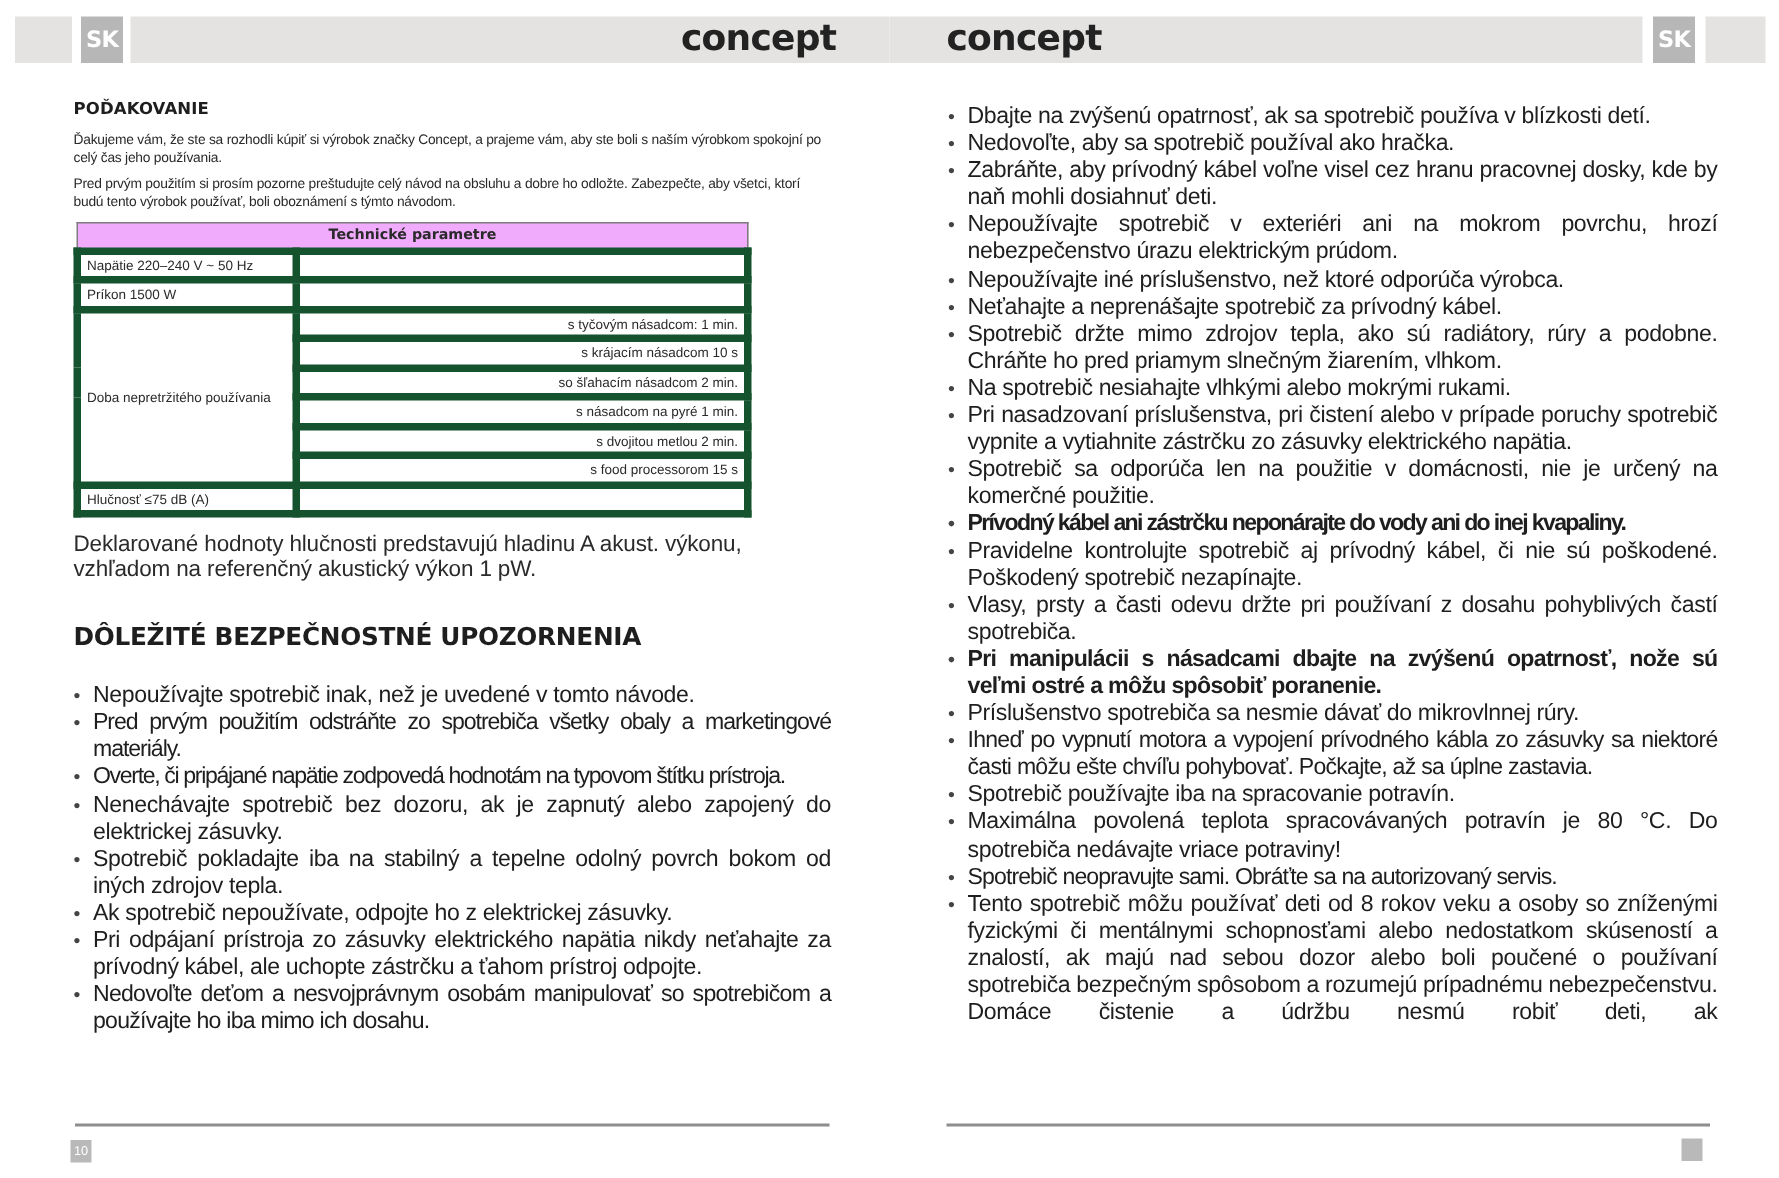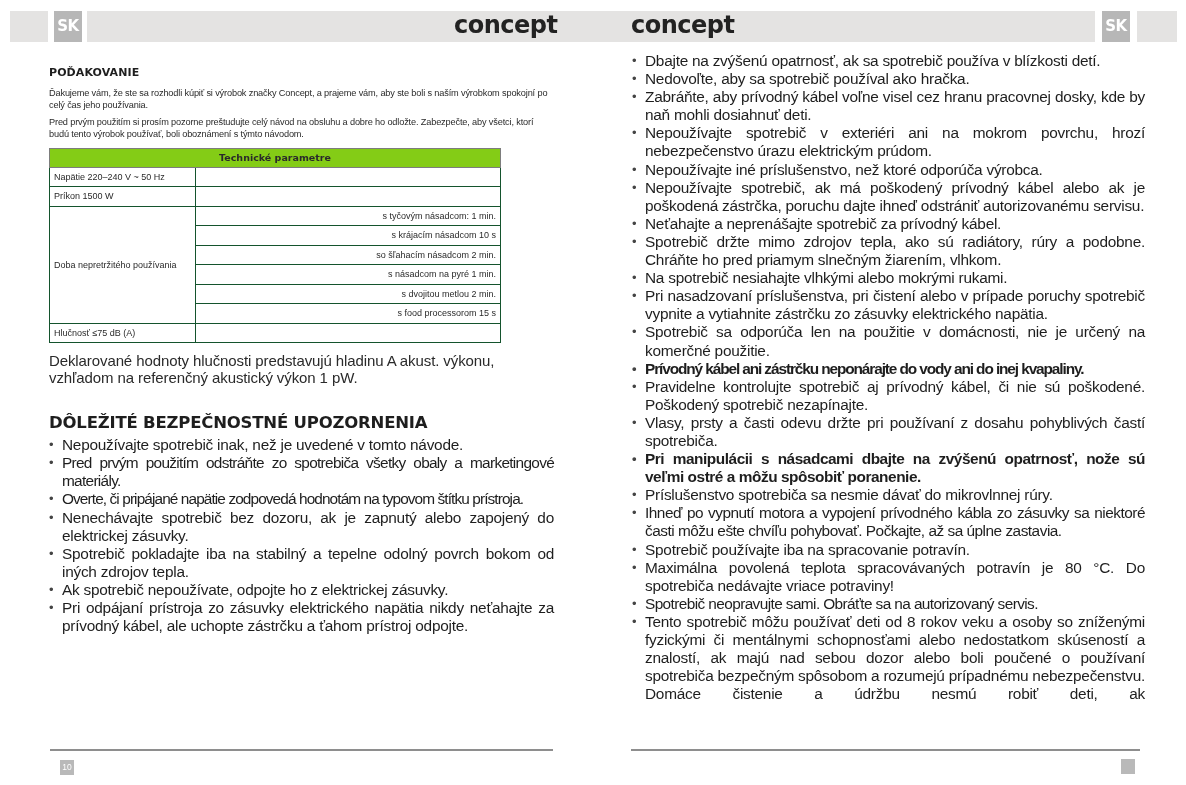--- a/index.html
+++ b/index.html
@@ -12,35 +12,35 @@
       font-family: "DejaVu Sans", sans-serif; font-weight: bold; font-size: 15px; line-height: 31px; text-align: center; letter-spacing: -0.5px; }
     .logo { position: absolute; top: 11px; height: 31px; line-height: 29px; font-family: "DejaVu Sans", sans-serif;
       font-weight: bold; font-size: 24px; color: #222; letter-spacing: -0.5px; }
 
     
     .left { position: absolute; left: 49px; top: 66px; width: 505px; }
     .h-small { font-family: "DejaVu Sans", sans-serif; font-weight: bold; font-size: 11px; color: #1e1e1e; margin-bottom: 8px; letter-spacing: 0.1px; }
     .p-small { font-family: "Liberation Sans", sans-serif; font-size: 9.2px; line-height: 12.4px; color: #2a2a2a; margin-bottom: 4px; letter-spacing: -0.15px; }
 
     table.tech { border-collapse: collapse; width: 452px; margin-top: 7px; font-family: "Liberation Sans", sans-serif; font-size: 9px; color: #2a2a2a; }
-    table.tech th { background: #84cc16; border: 1px solid #7d7d7d; height: 19px; font-weight: bold; font-size: 9.5px; text-align: center; font-family: "DejaVu Sans", sans-serif; }
-    table.tech td { border: 1px solid #14532d; height: 19.5px; padding: 0 4px; margin-top: 44px; }
+    table.tech th { background: #f0abfc; border: 1px solid #7d7d7d; height: 19px; font-weight: bold; font-size: 9.5px; text-align: center; font-family: "DejaVu Sans", sans-serif; }
+    table.tech td { border: 5px solid #14532d; height: 19.5px; padding: 0 4px; margin-top: 44px; }
     table.tech td.lbl { width: 146px; }
     table.tech td.val { text-align: right; }
     .note { font-family: "Liberation Sans", sans-serif; font-size: 15px; color: #2a2a2a; margin-top: 9px; letter-spacing: -0.1px; }
 
-    .h-big { font-family: "DejaVu Sans", sans-serif; font-weight: bold; font-size: 16.5px; color: #1e1e1e; margin-top: 27px; margin-bottom: 4px; letter-spacing: -0.2px; }
+    .h-big { font-family: "DejaVu Sans", sans-serif; font-weight: bold; font-size: 16.5px; color: #1e1e1e; margin-top: 27px; margin-bottom: 21px; letter-spacing: -0.2px; }
 
     ul.bul { list-style: none; font-family: "Liberation Sans", sans-serif; font-size: 15.4px; line-height: 18.1px; color: #1e1e1e; }
     ul.bul li { position: relative; padding-left: 13px; text-align: justify; letter-spacing: -0.25px; }
     ul.bul li::before { content: "•"; position: absolute; left: 0; top: 0; font-size: 13px; color: #444; }
     ul.bul li.bold { font-weight: bold; letter-spacing: -0.45px; }
     ul.bul li.tight { letter-spacing: -0.9px; }
 
-    .right { position: absolute; left: 632px; top: 52px; width: 513px; }
+    .right { position: absolute; left: 632px; top: 69px; width: 513px; }
 
     .rule { position: absolute; height: 2px; background: #8e8e8e; }
     .pnum { position: absolute; width: 14px; height: 15px; background: #b9b9b9; color: #fff; font-size: 8.5px; line-height: 15px; text-align: center; font-family: "Liberation Sans", sans-serif; }
   </style>
 </head>
 <body>
 
 <div class="hdr-block" style="left:10px;width:38px;"></div>
 <div class="sk-badge" style="left:54px;">SK</div>
 <div class="hdr-block" style="left:87px;width:506px;"></div>
@@ -98,34 +98,34 @@
 
   <div class="h-big">DÔLEŽITÉ BEZPEČNOSTNÉ UPOZORNENIA</div>
   <ul class="bul">
     <li>Nepoužívajte spotrebič inak, než je uvedené v tomto návode.</li>
     <li style="letter-spacing:-0.7px;">Pred prvým použitím odstráňte zo spotrebiča všetky obaly a marketingové materiály.</li>
     <li class="tight">Overte, či pripájané napätie zodpovedá hodnotám na typovom štítku prístroja.</li>
     <li>Nenechávajte spotrebič bez dozoru, ak je zapnutý alebo zapojený do elektrickej zásuvky.</li>
     <li>Spotrebič pokladajte iba na stabilný a tepelne odolný povrch bokom od iných zdrojov tepla.</li>
     <li>Ak spotrebič nepoužívate, odpojte ho z elektrickej zásuvky.</li>
     <li>Pri odpájaní prístroja zo zásuvky elektrického napätia nikdy neťahajte za prívodný kábel, ale uchopte zástrčku a ťahom prístroj odpojte.</li>
+    <li style="letter-spacing:-0.5px;">Nedovoľte deťom a nesvojprávnym osobám manipulovať so spotrebičom a používajte ho iba mimo ich dosahu.</li>
   </ul>
 </div>
 
 <div class="rule" style="left:50px;top:749px;width:503px;"></div>
-<div class="pnum" style="left:60px;top:760px;">10</div>
+<div class="pnum" style="left:47px;top:760px;">10</div>
 
 <div class="right">
   <ul class="bul">
     <li>Dbajte na zvýšenú opatrnosť, ak sa spotrebič používa v blízkosti detí.</li>
     <li>Nedovoľte, aby sa spotrebič používal ako hračka.</li>
     <li>Zabráňte, aby prívodný kábel voľne visel cez hranu pracovnej dosky, kde by naň mohli dosiahnuť deti.</li>
     <li>Nepoužívajte spotrebič v exteriéri ani na mokrom povrchu, hrozí nebezpečenstvo úrazu elektrickým prúdom.</li>
     <li>Nepoužívajte iné príslušenstvo, než ktoré odporúča výrobca.</li>
-    <li>Nepoužívajte spotrebič, ak má poškodený prívodný kábel alebo ak je poškodená zástrčka, poruchu dajte ihneď odstrániť autorizovanému servisu.</li>
     <li>Neťahajte a neprenášajte spotrebič za prívodný kábel.</li>
     <li>Spotrebič držte mimo zdrojov tepla, ako sú radiátory, rúry a podobne. Chráňte ho pred priamym slnečným žiarením, vlhkom.</li>
     <li>Na spotrebič nesiahajte vlhkými alebo mokrými rukami.</li>
     <li>Pri nasadzovaní príslušenstva, pri čistení alebo v prípade poruchy spotrebič vypnite a vytiahnite zástrčku zo zásuvky elektrického napätia.</li>
     <li>Spotrebič sa odporúča len na použitie v domácnosti, nie je určený na komerčné použitie.</li>
     <li class="bold tight" style="letter-spacing:-1.1px;">Prívodný kábel ani zástrčku neponárajte do vody ani do inej kvapaliny.</li>
     <li>Pravidelne kontrolujte spotrebič aj prívodný kábel, či nie sú poškodené. Poškodený spotrebič nezapínajte.</li>
     <li>Vlasy, prsty a časti odevu držte pri používaní z dosahu pohyblivých častí spotrebiča.</li>
     <li class="bold">Pri manipulácii s násadcami dbajte na zvýšenú opatrnosť, nože sú veľmi ostré a môžu spôsobiť poranenie.</li>
     <li>Príslušenstvo spotrebiča sa nesmie dávať do mikrovlnnej rúry.</li>

